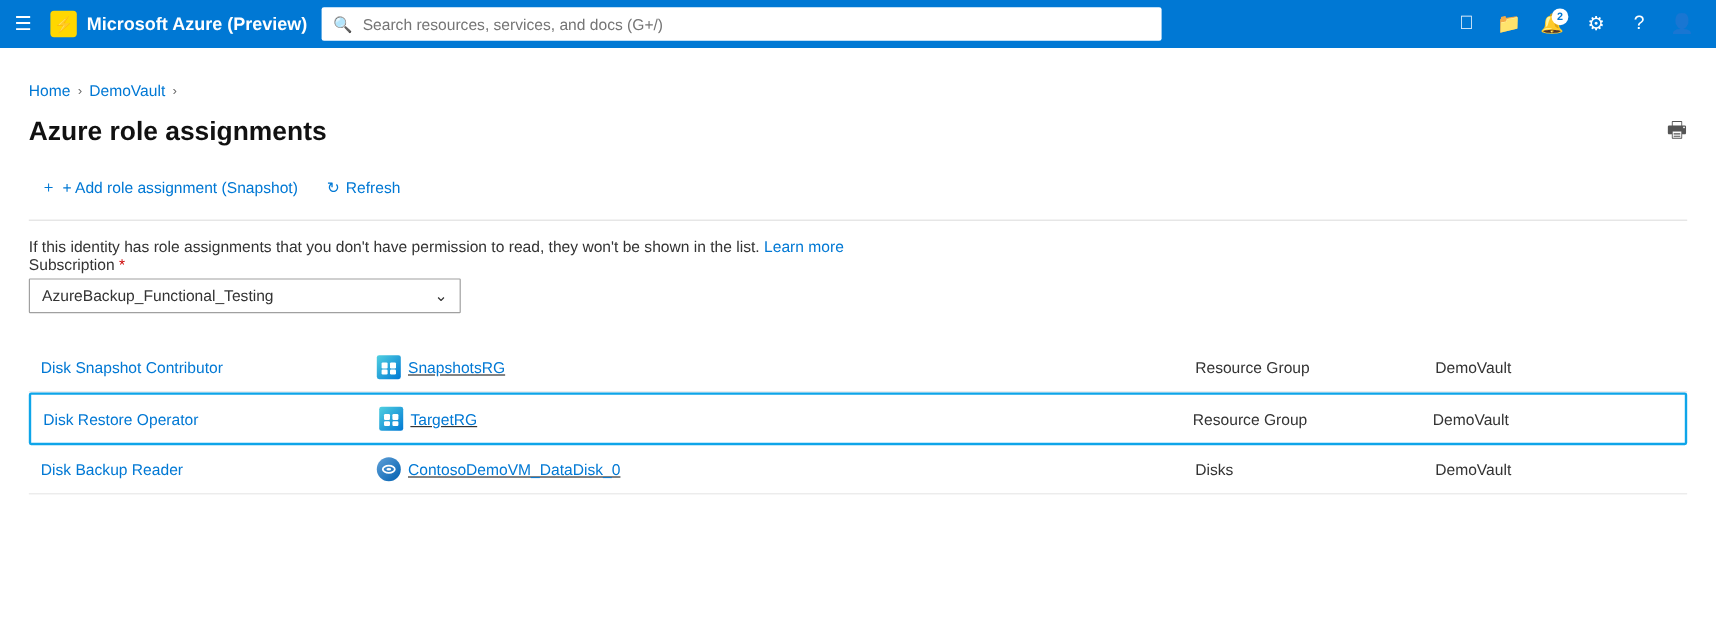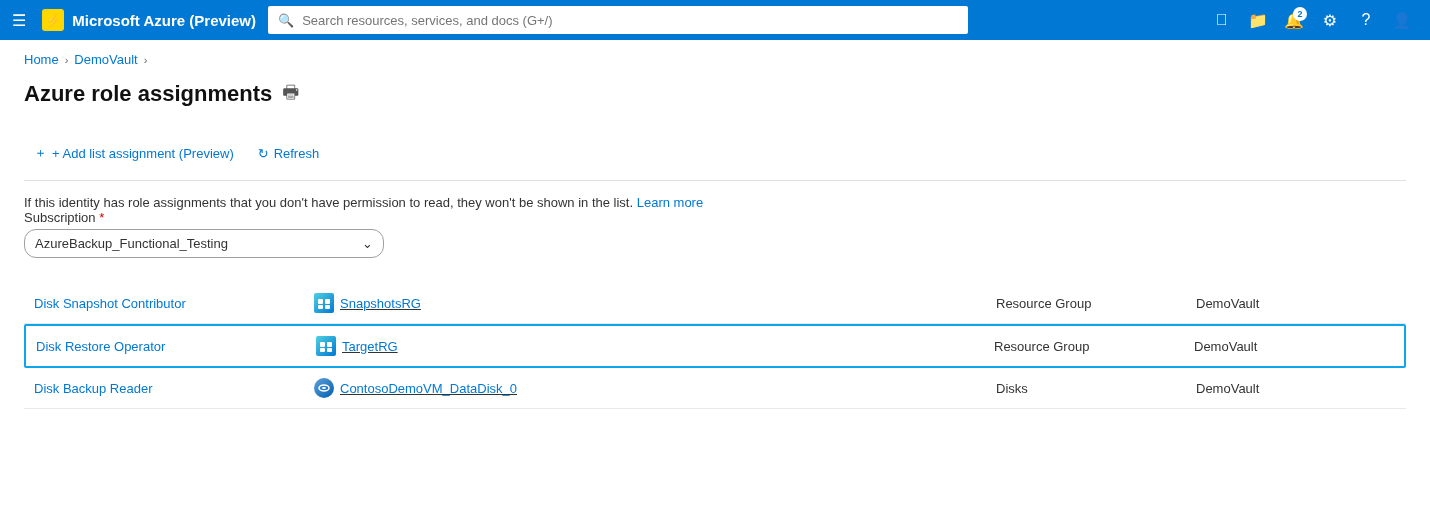--- a/index.html
+++ b/index.html
@@ -50,33 +50,33 @@
       cursor: pointer; border-radius: 2px; font-size: 16px; position: relative;
     }
     .badge {
       position: absolute; top: 3px; right: 3px;
       background: #fff; color: #0078d4; border-radius: 50%;
       width: 14px; height: 14px; font-size: 9px; font-weight: 700;
       display: flex; align-items: center; justify-content: center;
     }
 
     
-    .main { padding: 12px 24px; }
+    .main { padding: 28px 24px; }
 
     
     .breadcrumb {
       display: flex; align-items: center; gap: 6px;
       font-size: 13px; color: #0078d4; margin-bottom: 12px;
     }
     .breadcrumb a { color: #0078d4; text-decoration: none; cursor: pointer; }
     .breadcrumb-sep { color: #666; font-size: 11px; }
 
     
     .page-title-row {
-      display: flex; align-items: center; gap: 10px; margin-bottom: 29px;
+      display: flex; align-items: center; gap: 10px; margin-bottom: 16px; justify-content: space-between;
     }
     .page-title {
       font-size: 22px; font-weight: 600; color: #111;
     }
     .title-icon { font-size: 18px; color: #555; cursor: pointer; }
 
     
     .toolbar {
       display: flex; align-items: center; gap: 4px;
       padding-bottom: 12px;
@@ -100,21 +100,21 @@
     .subscription-row {
       margin-bottom: 25px;
     }
     .subscription-label {
       font-size: 13px; color: #333; margin-bottom: 4px;
     }
     .subscription-label span.required { color: #c00; }
     .subscription-select {
       display: flex; align-items: center; justify-content: space-between;
       border: 1px solid #a0a0a0; padding: 6px 10px;
-      width: 360px; cursor: pointer; background: #fff; border-radius: 12px;
+      width: 360px; cursor: pointer; background: #fff; border-radius: 1px;
       font-size: 13px; color: #333;
     }
 
     
     .table-container { width: 100%; }
     .table-header {
       display: grid;
       grid-template-columns: 280px 1fr 200px 200px;
       padding: 8px 10px;
       font-weight: 600; font-size: 13px; color: #333;
@@ -192,21 +192,21 @@
   </div>
 
   <div class="page-title-row">
     <h1 class="page-title">Azure role assignments</h1>
     <span class="title-icon">🖶</span>
   </div>
 
   <div class="toolbar">
     <button class="toolbar-btn">
       <span>＋</span>
-      <span>+ Add list assignment (Preview)</span>
+      <span>+ Add role assignment (Snapshot)</span>
     </button>
     <button class="toolbar-btn">
       <span>↻</span>
       <span>Refresh</span>
     </button>
   </div>
 
   <div class="info-row">
     <span>If this identity has role assignments that you don't have permission to read, they won't be shown in the list.</span>
     <a>Learn more</a>

